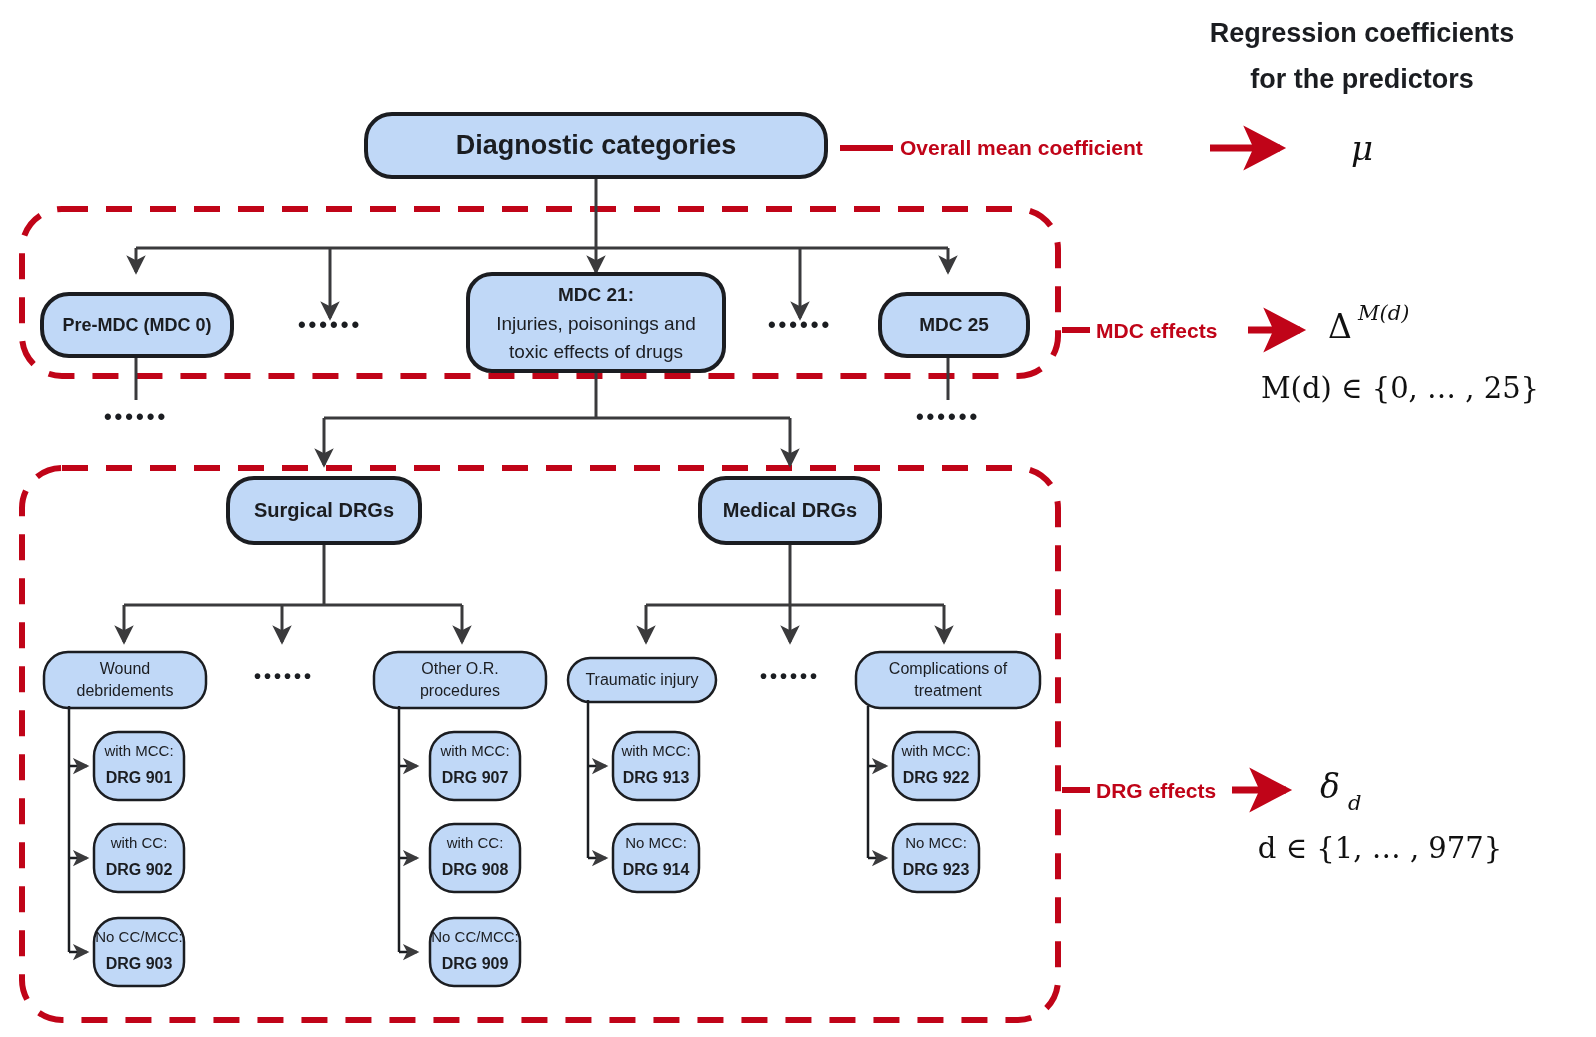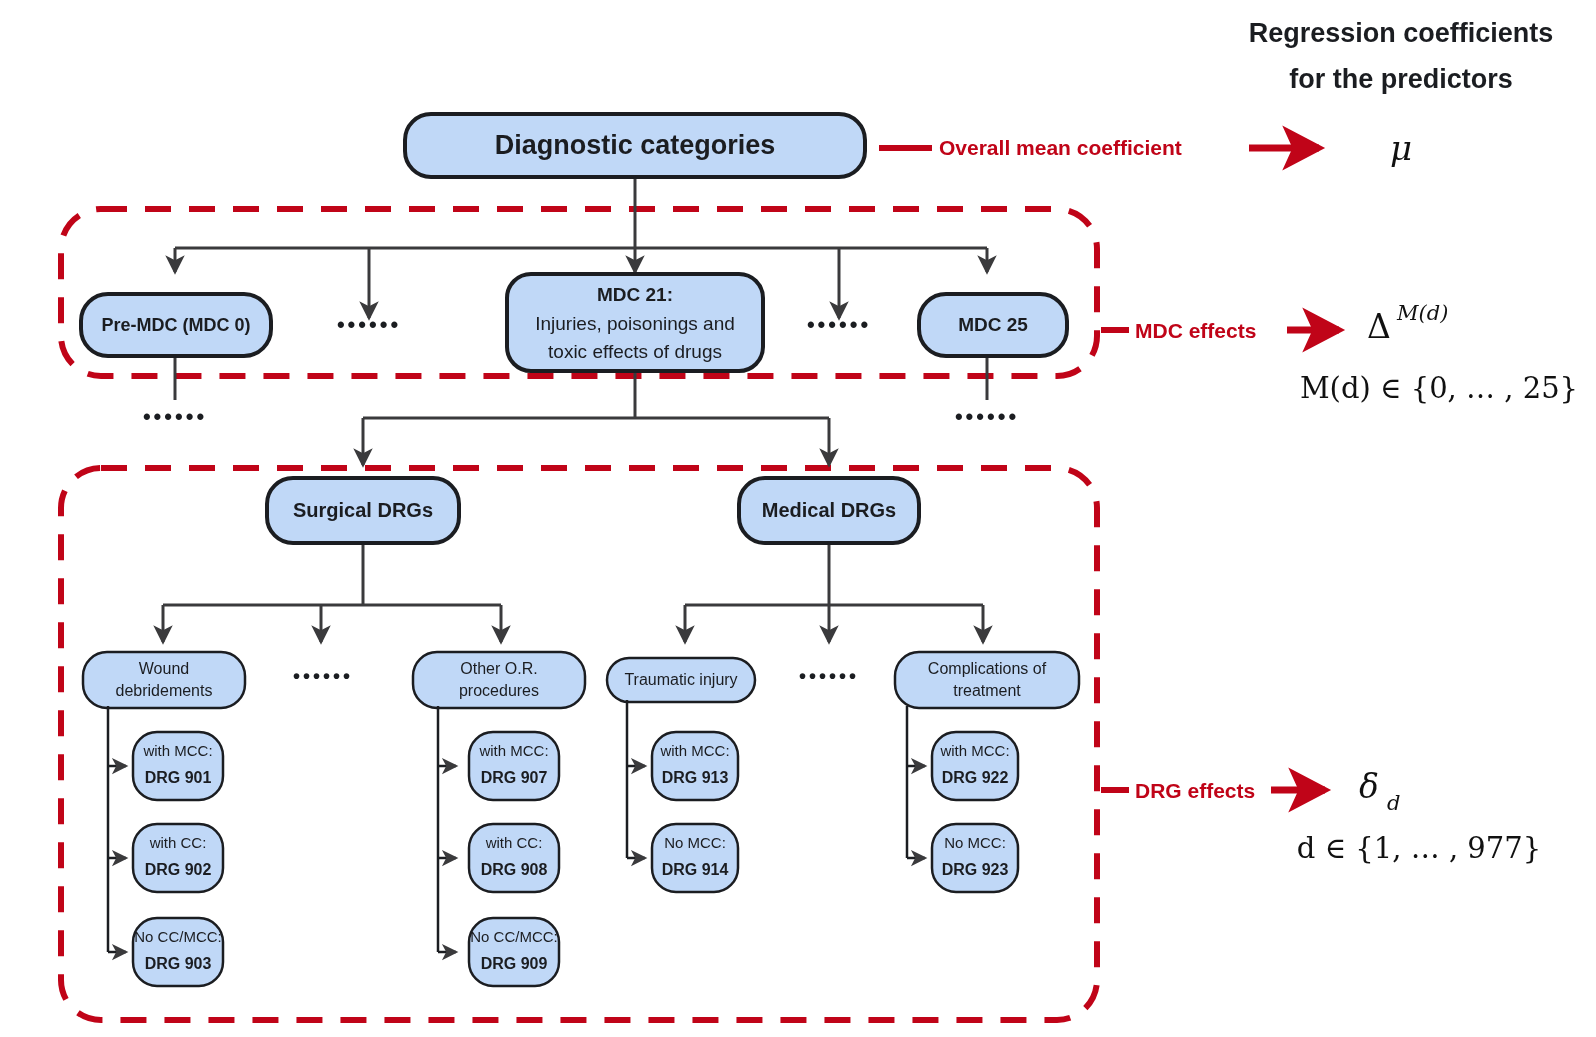--- a/index.html
+++ b/index.html
@@ -1,18 +1,18 @@
 <!DOCTYPE html>
 <html><head>
 <meta charset="utf-8">
 <style>
   html,body{margin:0;padding:0;background:#ffffff;}
   body{width:1596px;height:1037px;position:relative;overflow:hidden;
        font-family:"Liberation Sans", sans-serif;}
-  #stage{position:absolute;left:0;top:0;width:1320px;height:1037px;padding-left:39px;}
+  #stage{position:absolute;left:0;top:0;width:1320px;height:1037px;}
   svg{display:block;}
   .nodeLabel{font-family:"Liberation Sans", sans-serif;fill:#1b1d21;text-anchor:middle;dominant-baseline:middle;}
   .bold{font-weight:bold;}
   .redtxt{fill:#c00418;font-weight:bold;font-family:"Liberation Sans", sans-serif;}
   .hdr{fill:#1b1d21;font-weight:bold;font-family:"Liberation Sans", sans-serif;text-anchor:middle;}
   .mathser{font-family:"DejaVu Serif", serif;fill:#111111;font-style:italic;}
   .mathser-up{font-family:"DejaVu Serif", serif;fill:#111111;}
 </style>
 </head>
 <body>

